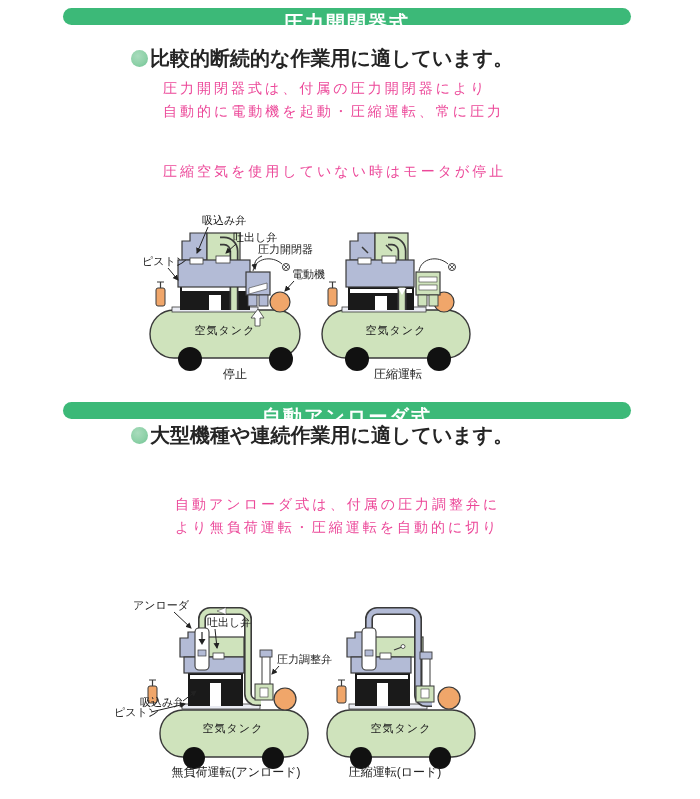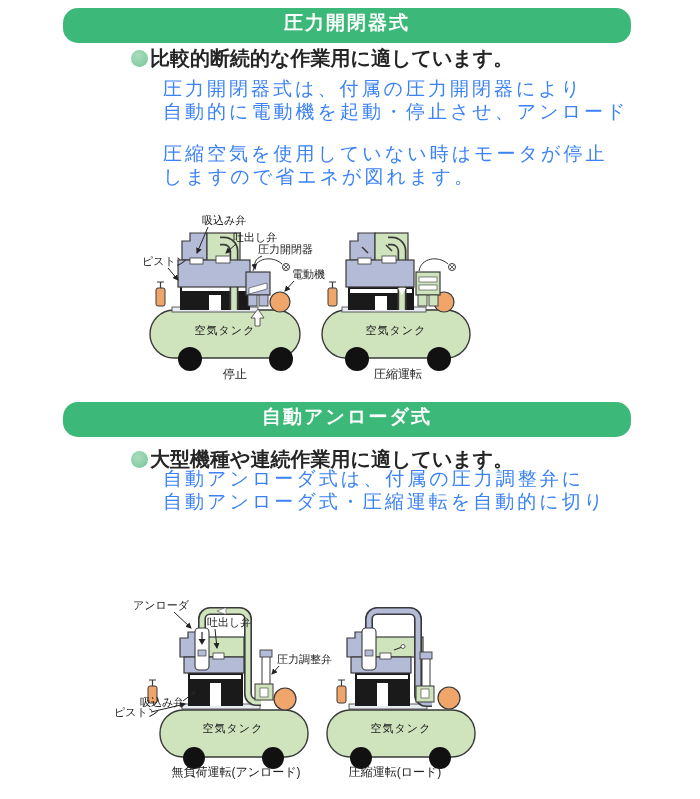--- a/index.html
+++ b/index.html
@@ -3,40 +3,40 @@
 <meta charset="utf-8">
 <style>
   html,body{margin:0;padding:0;}
   body{
     width:700px;height:799px;background:#ffffff;
     font-family:"Liberation Sans","DejaVu Sans",sans-serif;
     color:#262626;
   }
   .page{position:relative;width:700px;height:799px;background:#fff;overflow:hidden;}
   .banner{
-    position:absolute;left:63px;width:568px;height:35px;
+    position:absolute;left:63px;width:568px;height:17px;
     background:#3cb978;border-radius:15px;
     color:#ffffff;font-size:19px;font-weight:bold;letter-spacing:2px;
     text-align:center;line-height:29px;
   }
   #banner1{top:8px;}
   #banner2{top:402px;}
   .headline-row{position:absolute;left:131px;display:flex;align-items:center;font-family:Liberation Serif, serif;}
   #headline1{top:45px;}
-  #headline2{top:446px;}
+  #headline2{top:422px;}
   .bullet{
     width:17px;height:17px;border-radius:50%;flex:0 0 17px;
     background:radial-gradient(circle at 40% 35%, #a9dcbd 0%, #8ed1a8 55%, #6cc191 100%);
     margin-right:2px;
   }
   .headline-text{font-size:20px;font-weight:600;color:#252525;letter-spacing:0px;white-space:nowrap;}
-  .para{position:absolute;left:163px;font-size:19px;letter-spacing:3px;line-height:23.4px;color:#3b82f6;}
+  .para{position:absolute;left:163px;font-size:14px;letter-spacing:3px;line-height:23.4px;color:#ec4899;}
   #para1{top:77px;}
-  #para2{top:142px;}
-  #para3{top:468px;line-height:22.5px;}
+  #para2{top:160px;}
+  #para3{top:493px;line-height:22.5px;margin-left:12px;}
   .para div{white-space:nowrap;}
   .diagram{position:absolute;}
   #diagram1{left:120px;top:203px;}
   #diagram2{left:110px;top:598px;}
   svg text{font-family:"Liberation Sans","DejaVu Sans",sans-serif;fill:#222222;}
   .dlabel{font-size:11px;}
   .dcaption{font-size:12px;}
   .ttank{font-size:11px;letter-spacing:1px;}
 </style>
 </head>
@@ -46,26 +46,25 @@
 
   <div class="banner" id="banner1">圧力開閉器式</div>
 
   <div class="headline-row" id="headline1">
     <span class="bullet"></span>
     <span class="headline-text">比較的断続的な作業用に適しています。</span>
   </div>
 
   <div class="para" id="para1">
     <div>圧力開閉器式は、付属の圧力開閉器により</div>
-    <div>自動的に電動機を起動・停止させ、アンロード</div>
+    <div>自動的に電動機を起動・圧縮運転、常に圧力</div>
   </div>
 
   <div class="para" id="para2">
     <div>圧縮空気を使用していない時はモータが停止</div>
-    <div>しますので省エネが図れます。</div>
   </div>
 
   <svg id="diagram1" class="diagram" width="360" height="185" viewBox="0 0 360 185">
     <defs>
       <marker id="ah1" markerWidth="7" markerHeight="7" refX="5" refY="3" orient="auto">
         <path d="M0,0 L6,3 L0,6 z" fill="#222"></path>
       </marker>
     </defs>
 
     <g>
@@ -147,21 +146,21 @@
 
   <div class="banner" id="banner2">自動アンローダ式</div>
 
   <div class="headline-row" id="headline2">
     <span class="bullet"></span>
     <span class="headline-text">大型機種や連続作業用に適しています。</span>
   </div>
 
   <div class="para" id="para3">
     <div>自動アンローダ式は、付属の圧力調整弁に</div>
-    <div>自動アンローダ式・圧縮運転を自動的に切り</div>
+    <div>より無負荷運転・圧縮運転を自動的に切り</div>
   </div>
 
   <svg id="diagram2" class="diagram" width="380" height="195" viewBox="0 0 380 195">
     <defs>
       <marker id="ah2" markerWidth="7" markerHeight="7" refX="5" refY="3" orient="auto">
         <path d="M0,0 L6,3 L0,6 z" fill="#222"></path>
       </marker>
     </defs>
 
     <g>

